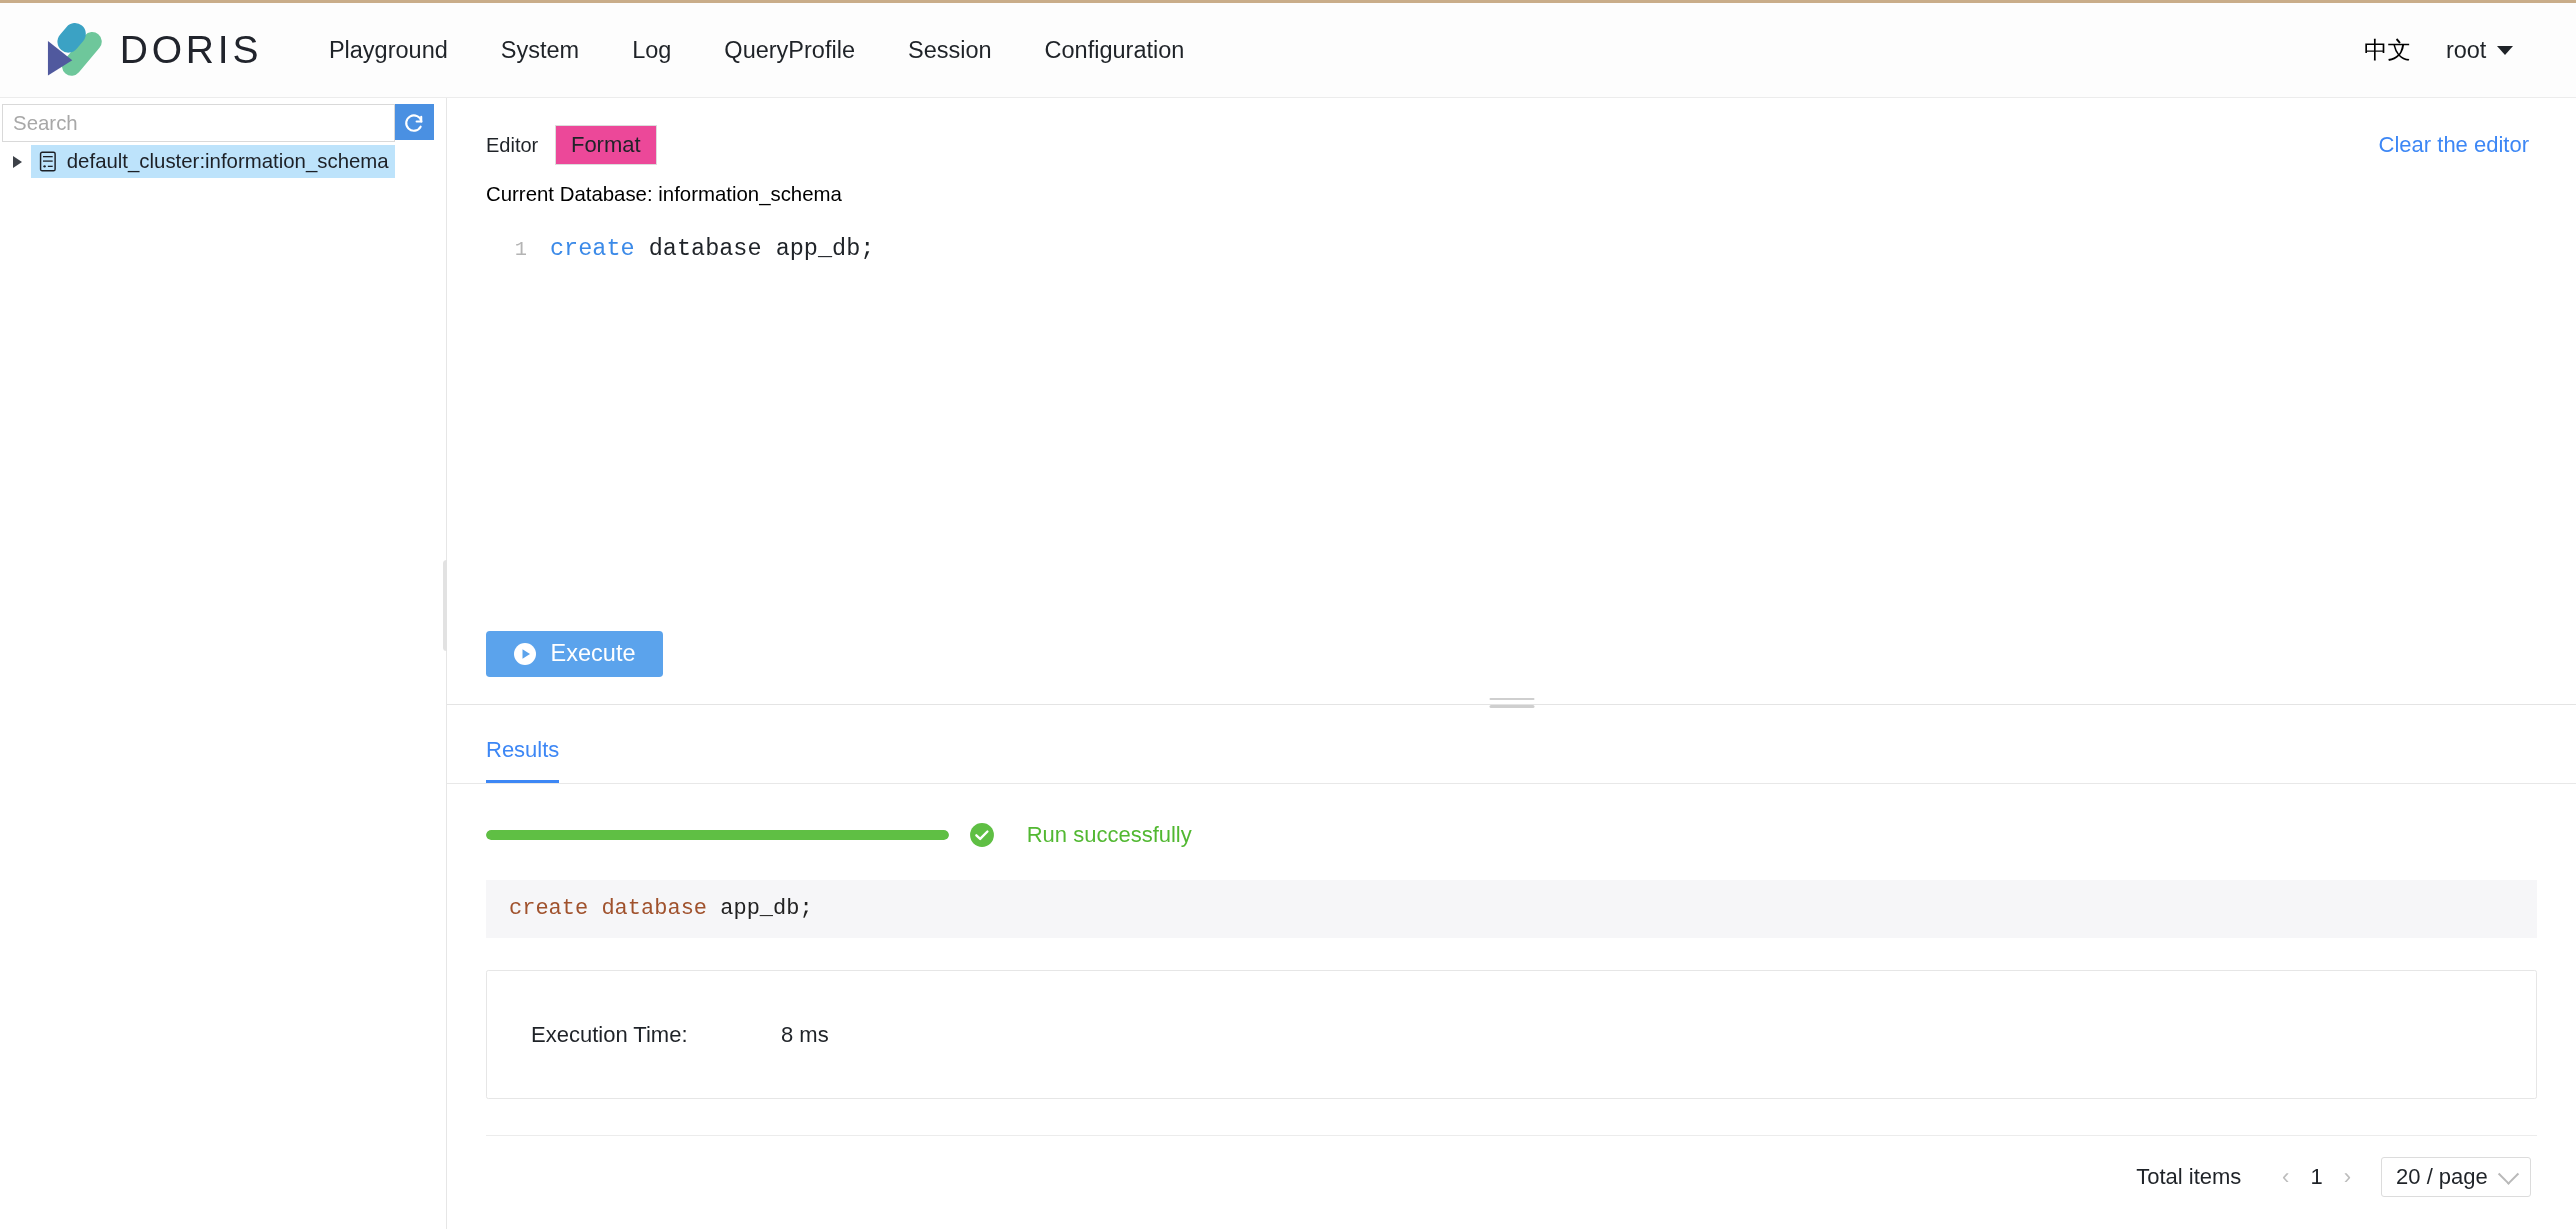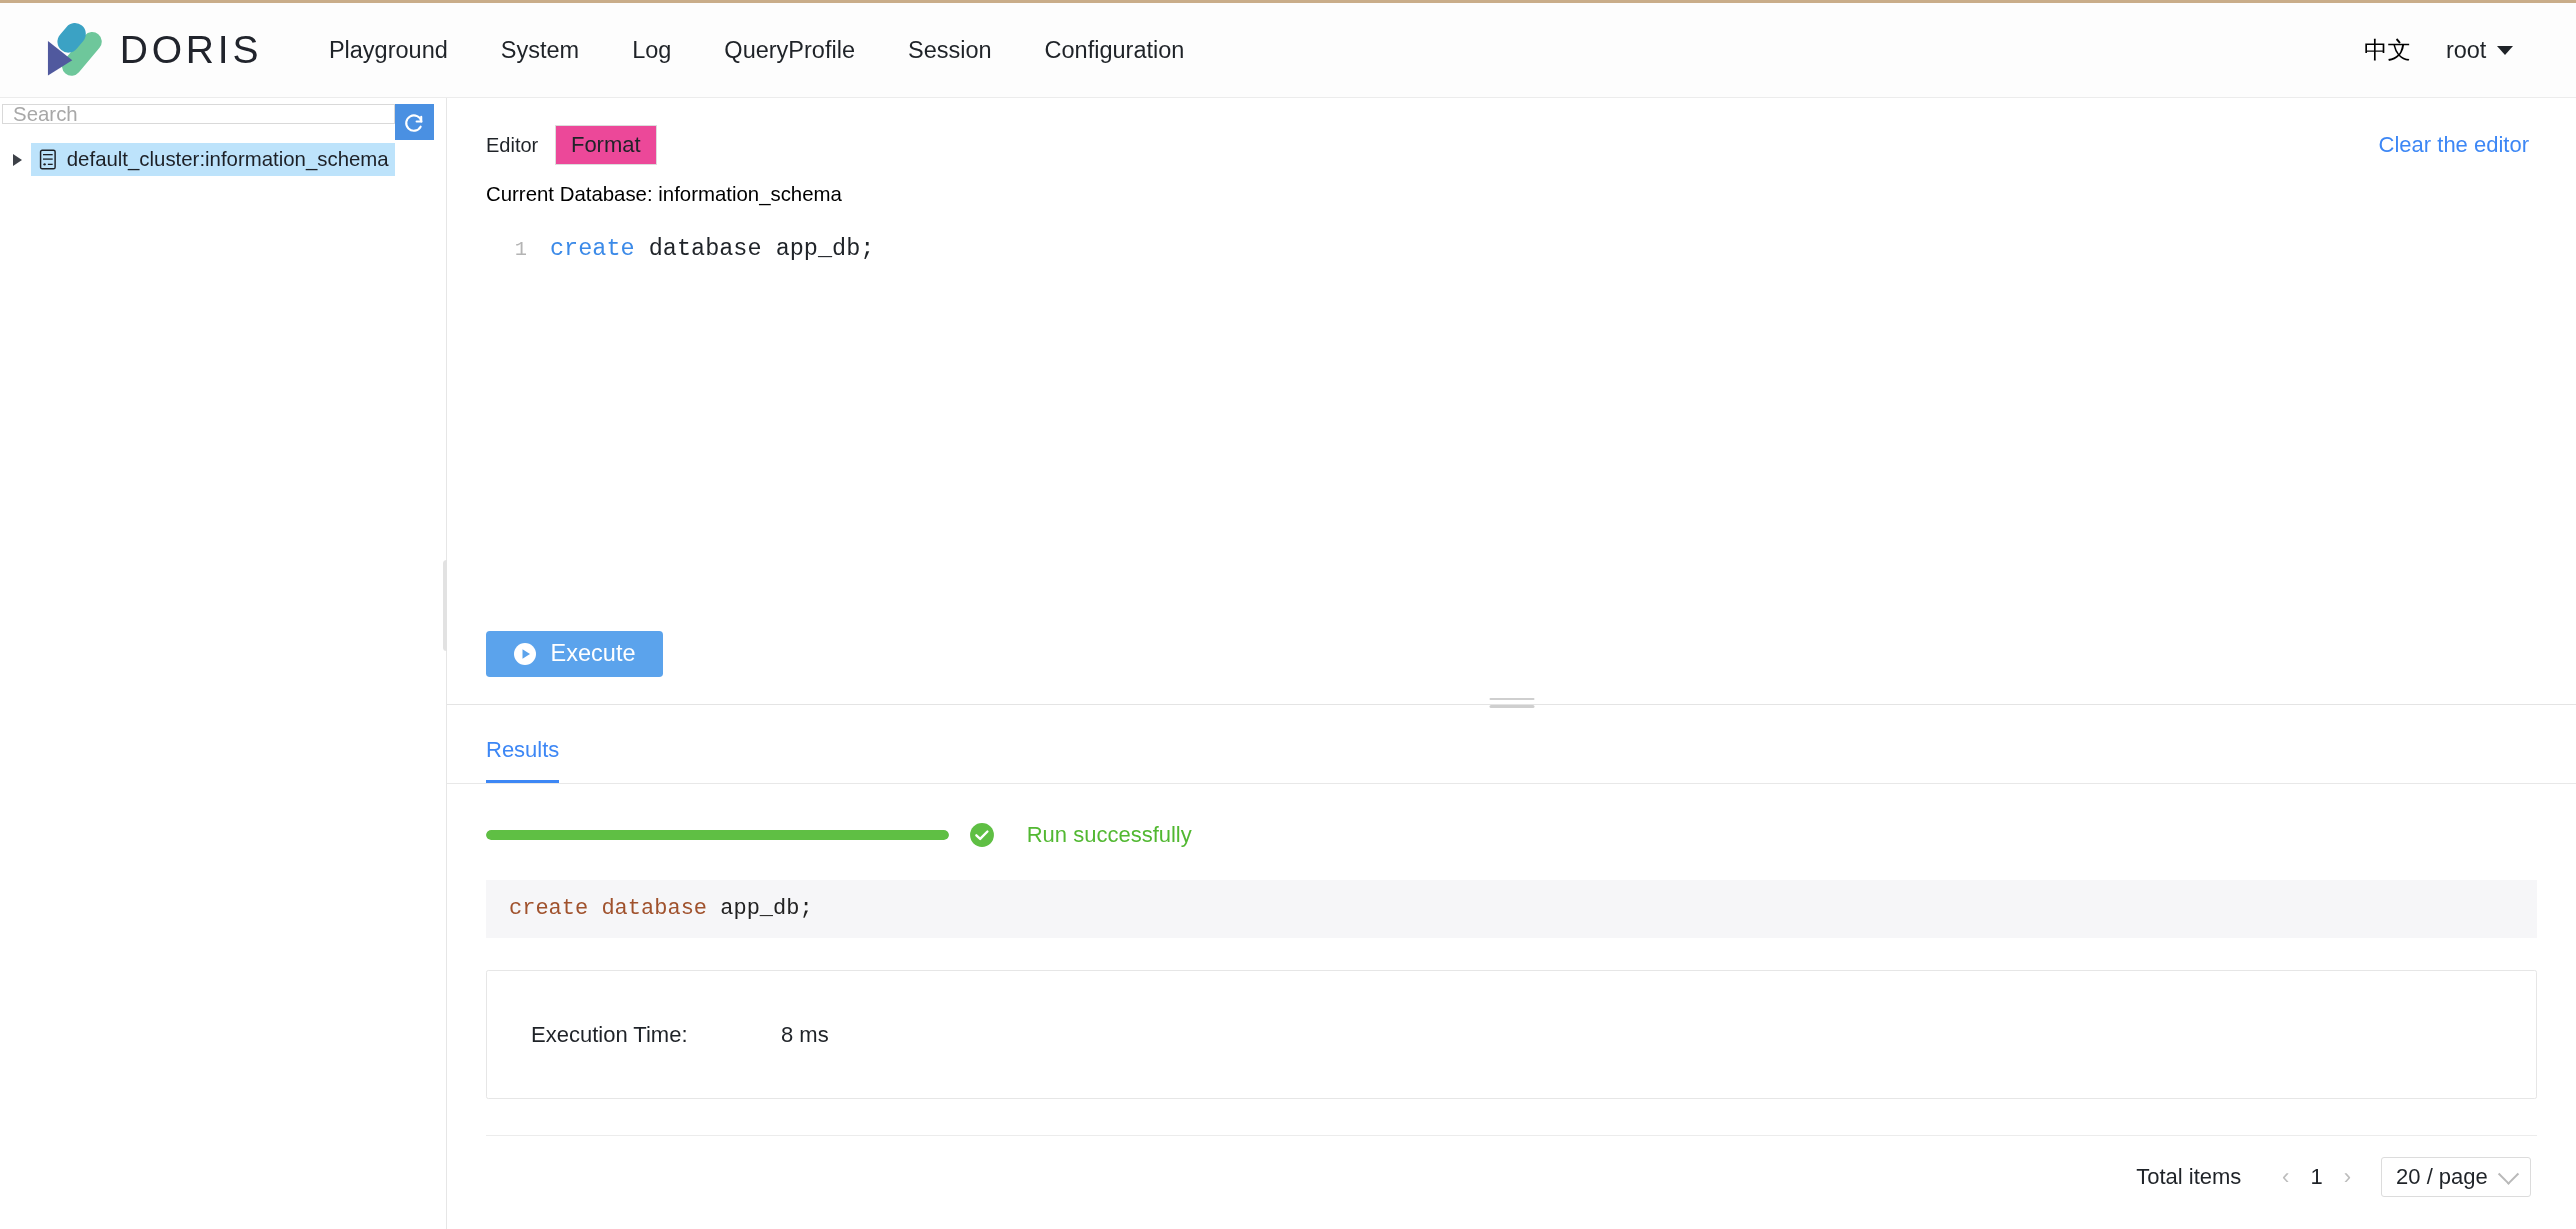--- a/index.html
+++ b/index.html
@@ -55,21 +55,21 @@
   .sidebar {
     width: 447px;
     border-right: 0.8px solid #e6e6e6;
     background: #fff;
     padding: 0;
     position: relative;
   }
   .search-row { display: flex; padding: 6px 12px 0 1.5px; }
   .search-input {
     flex: 1;
-    height: 20px;
+    height: 38px;
     border: 0.8px solid #d9d9d9;
     background: #fff;
     font-size: 20.4px;
     color: #1f2328;
     padding: 0 10.6px;
     font-family: "Liberation Sans", sans-serif;
     outline: none;
   }
   .search-input::placeholder { color: #a8a8a8; }
   .search-btn {

